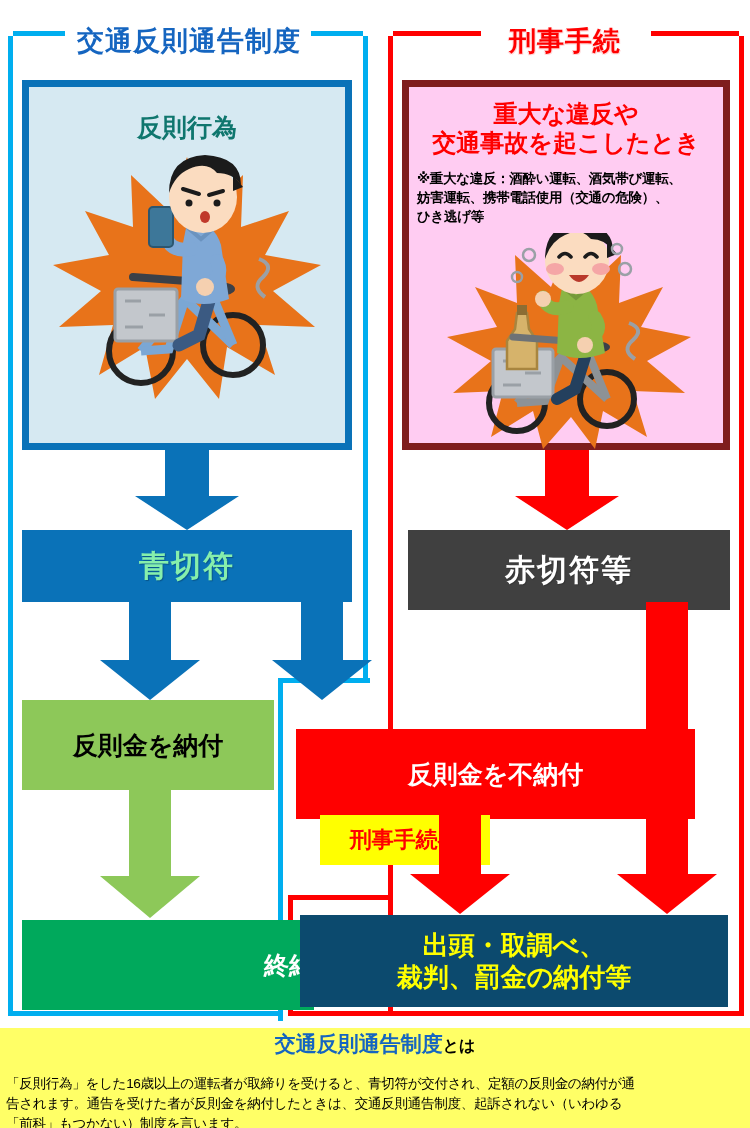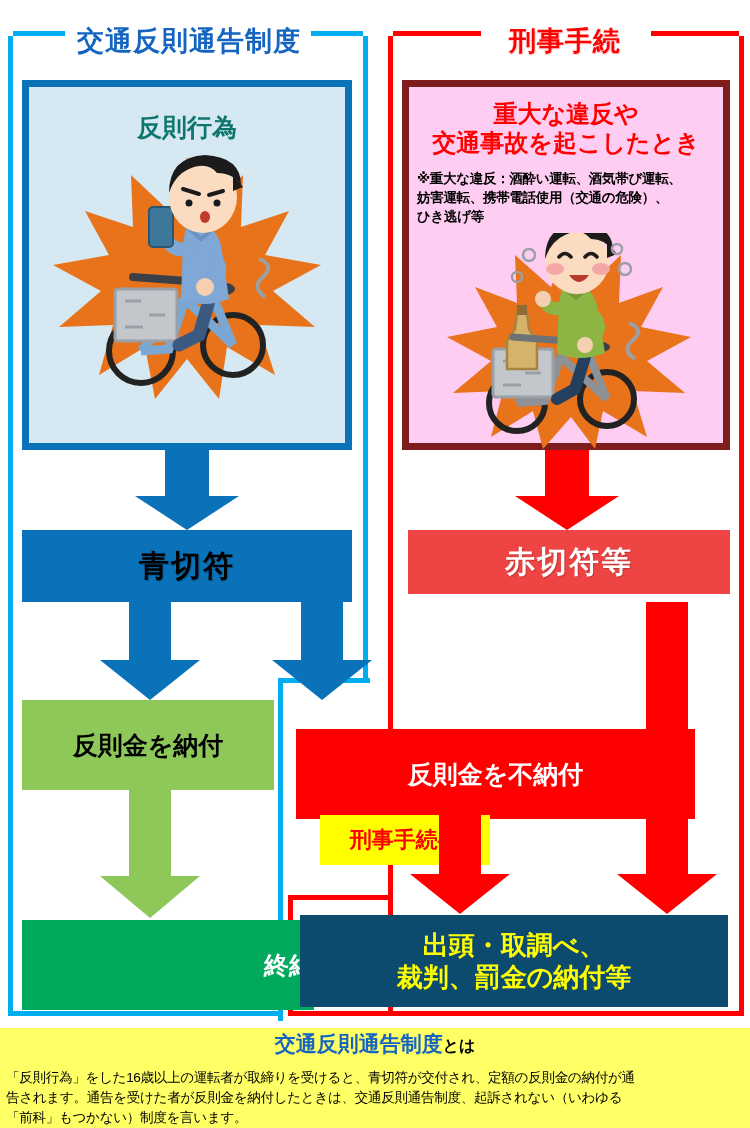--- a/index.html
+++ b/index.html
@@ -92,25 +92,25 @@
     font-size:13.5px;color:#000;line-height:1.42;letter-spacing:-0.3px;
     font-weight:bold;
   }
 
   .bar{position:absolute;display:flex;align-items:center;justify-content:center;}
   .bar span{font-weight:bold;}
 
   #box-aokippu{
     left:22px;top:530px;width:330px;height:72px;background:#0a72b8;
   }
-  #box-aokippu span{font-size:30px;color:#000000;letter-spacing:2px;
+  #box-aokippu span{font-size:30px;color:#86efac;letter-spacing:2px;
     text-shadow:1px 1px 1px rgba(0,0,0,.25);}
 
   #box-akakippu{
-    left:408px;top:530px;width:322px;height:64px;background:#ef4444;text-align:right;
+    left:408px;top:530px;width:322px;height:80px;background:#404040;text-align:right;
   }
   #box-akakippu span{font-size:30px;color:#fff;letter-spacing:2px;
     text-shadow:1px 1px 1px rgba(0,0,0,.2);}
 
   #box-nofu{
     left:22px;top:700px;width:252px;height:90px;background:#8dc859;
   }
   #box-nofu span{font-size:25px;color:#000000;}
 
   #box-shuketsu{
@@ -186,21 +186,21 @@
   #arr-r3 .head{top:272px;border-left-width:50px;border-right-width:50px;
     border-top-width:40px;border-top-color:#ff0000;}
 
   
   #bottom{
     position:absolute;left:0;top:1028px;width:750px;height:100px;
     background:#ffff66;box-sizing:border-box;padding:4px 6px 0 6px;
   }
   #bottom .b-title{
     text-align:center;font-size:21px;font-weight:bold;color:#1565c0;
-    line-height:1.15;margin-bottom:12px;
+    line-height:1.15;margin-bottom:18px;
   }
   #bottom .b-title .suffix{font-size:16px;color:#000;font-weight:bold;}
   #bottom .b-body{
     font-size:13.6px;color:#000;line-height:1.45;letter-spacing:-0.35px;
     font-weight:normal;
   }
 
   
   .illus{position:absolute;}
 </style>

